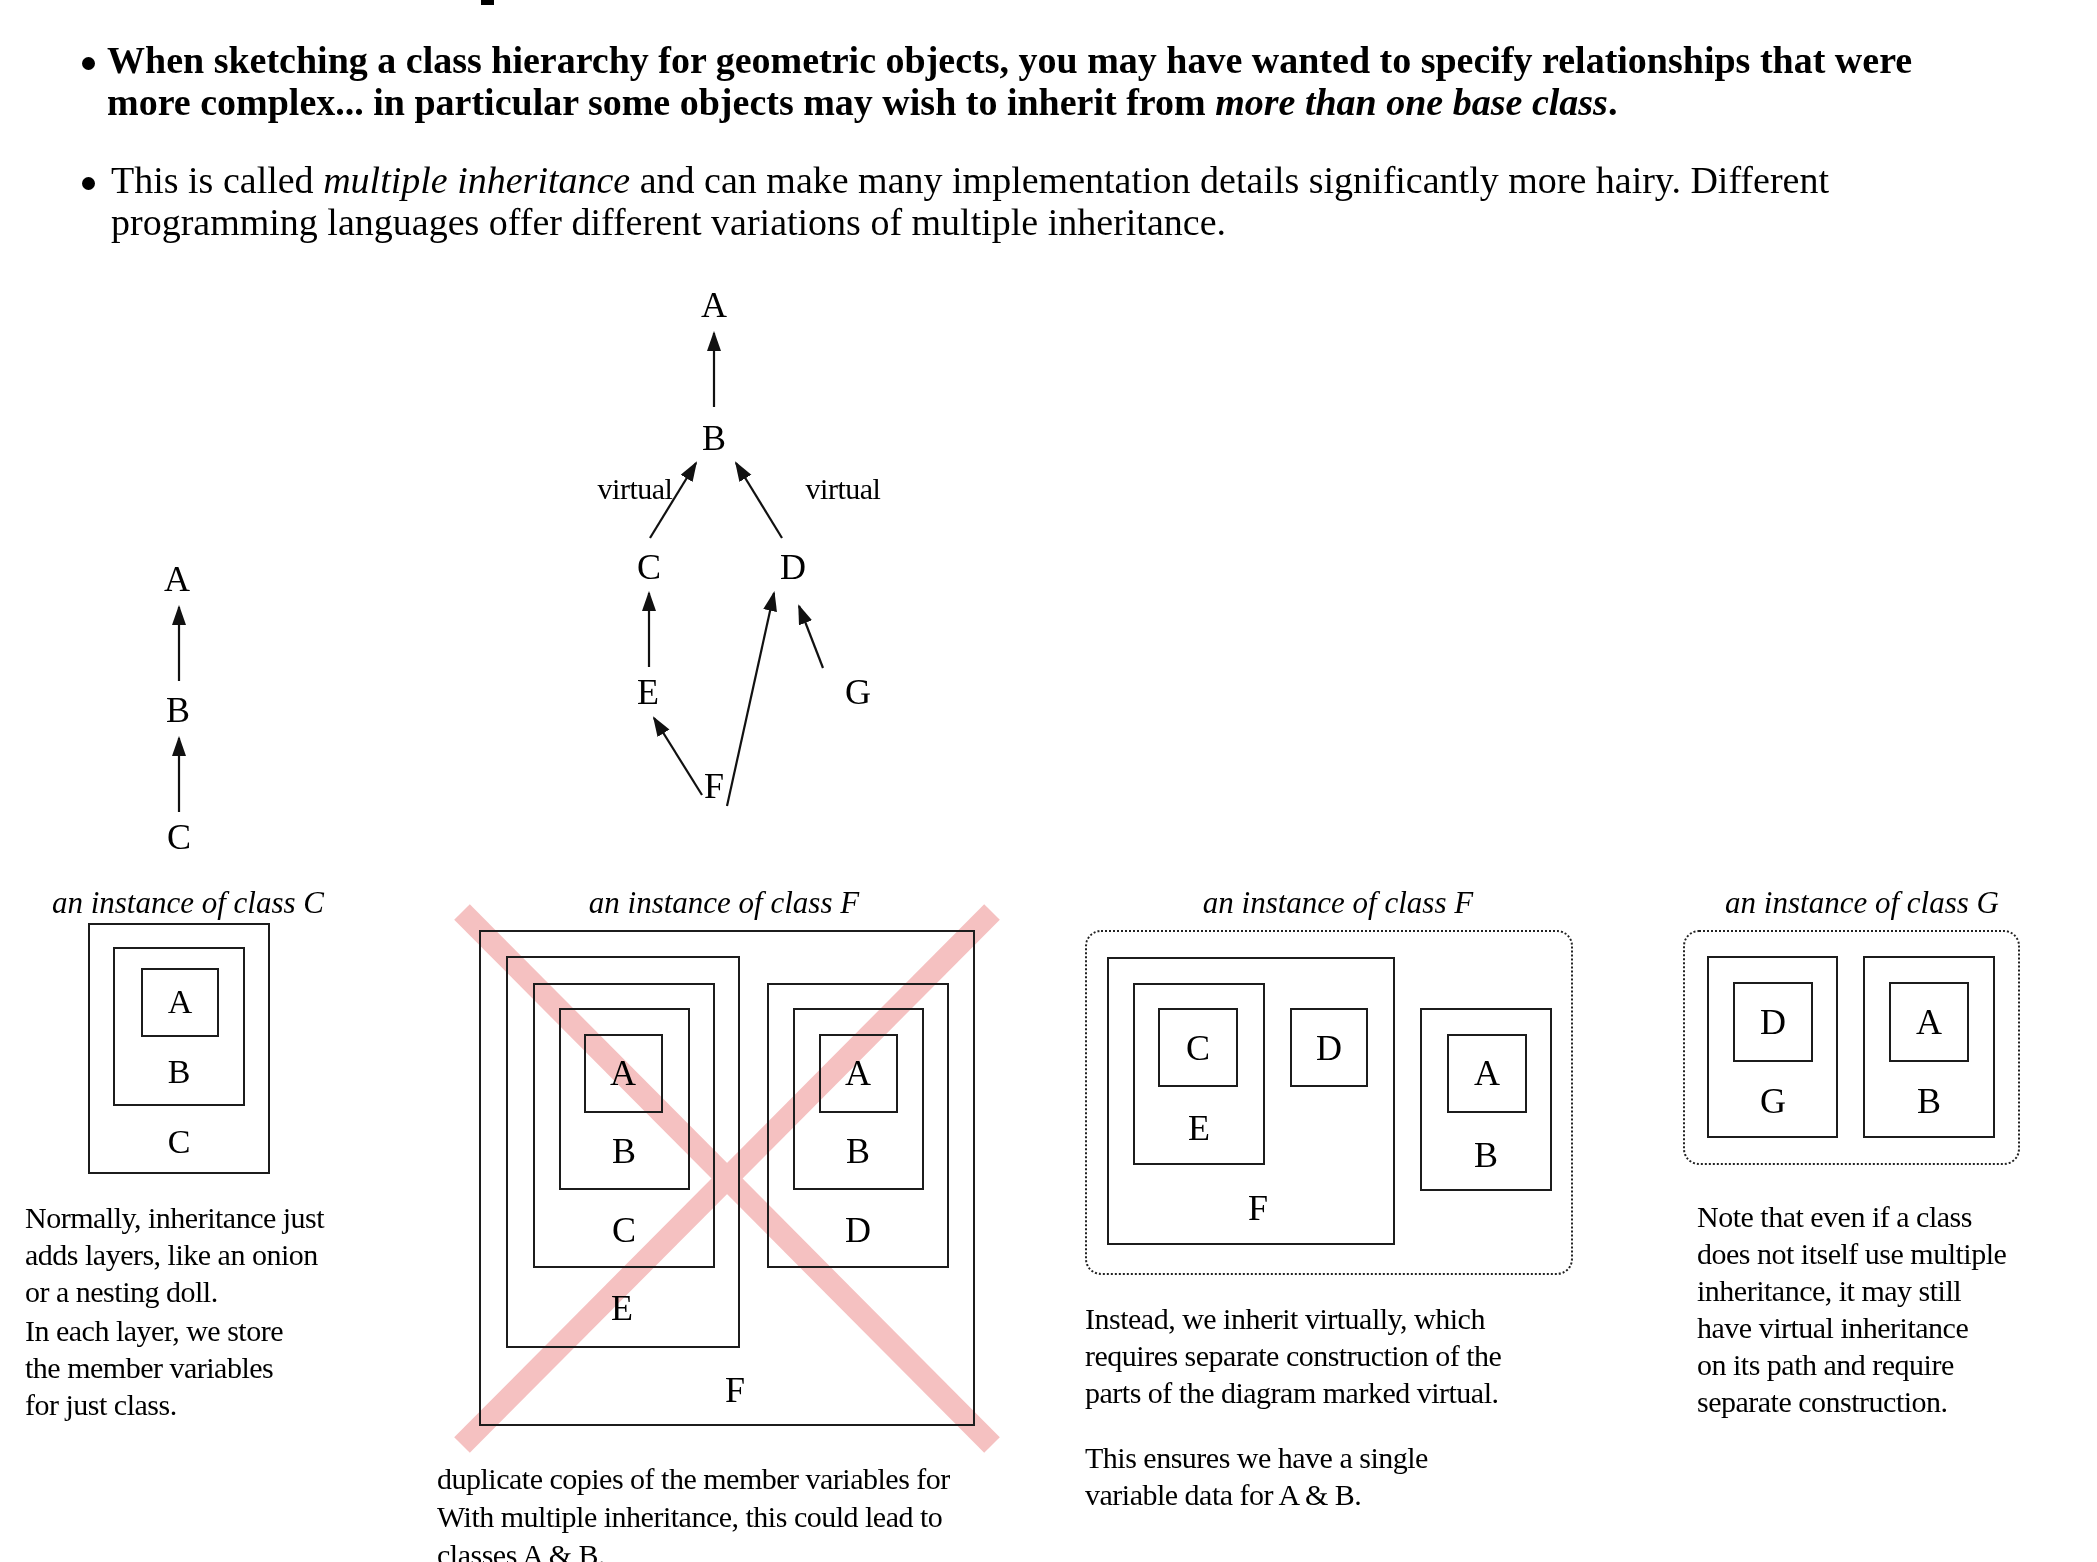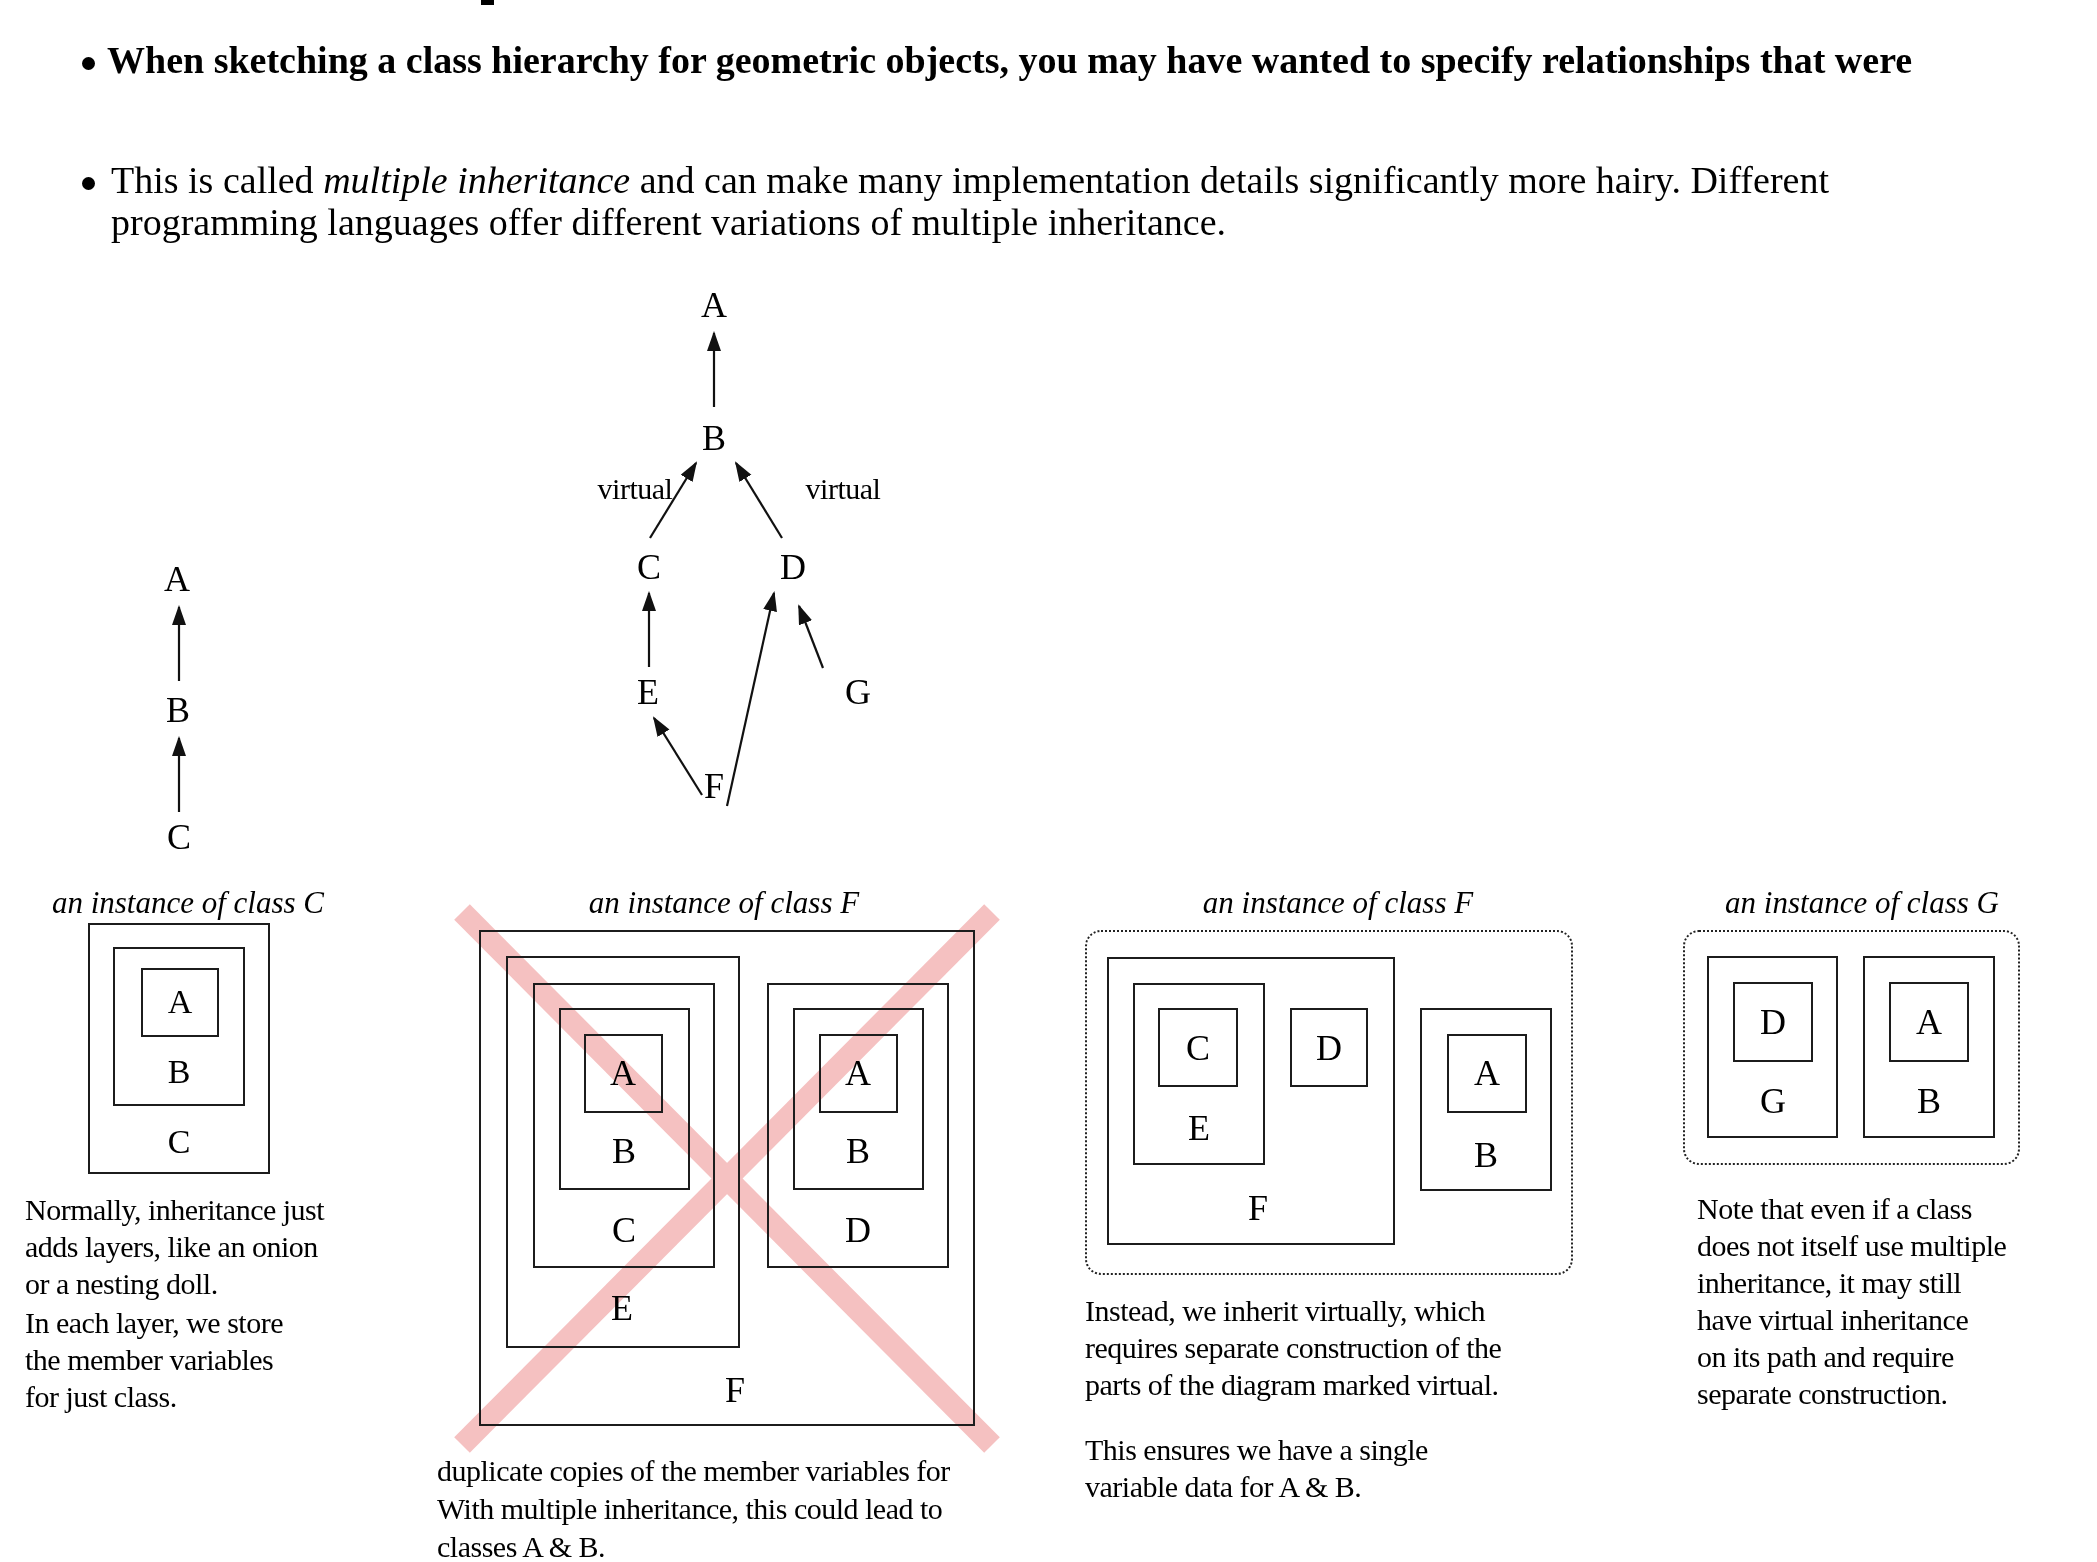--- a/index.html
+++ b/index.html
@@ -12,32 +12,33 @@
   .ln{white-space:nowrap;}
   .em{font-style:italic;}
   .bullet-text{font-size:38px;line-height:42px;}
   .dot{width:13px;height:13px;border-radius:50%;background:#000;}
   .n{position:absolute;transform:translate(-50%,-50%);font-size:36px;line-height:1;white-space:nowrap;}
   .n34{font-size:34px;}
   .virtual{position:absolute;transform:translate(-50%,-50%);font-size:30px;letter-spacing:-0.5px;line-height:1;white-space:nowrap;margin-left:16px;}
   .box{position:absolute;border:2px solid #1c1c1c;box-sizing:border-box;background:transparent;}
   .dotbox{position:absolute;border:2px dotted #222;border-radius:16px;box-sizing:border-box;background:transparent;}
   .caption{position:absolute;font-style:italic;font-size:31px;width:360px;text-align:center;line-height:1.1;white-space:nowrap;}
-  .note{position:absolute;font-size:30px;letter-spacing:-0.5px;line-height:37px;}
+  .note{position:absolute;font-size:30px;letter-spacing:-0.5px;line-height:37px;margin-top:8px;}
   .note-wide{line-height:38px;}
   svg.layer{position:absolute;left:0;top:0;pointer-events:none;}
 </style>
 </head>
 <body>
 
 <div class="abs" style="left:481px;top:0;width:13px;height:5px;background:#000;"></div>
 
 <div class="abs dot" style="left:82px;top:57px;"></div>
 <div class="abs bullet-text" style="left:107px;top:39px;font-weight:bold;">
   <div class="ln">When sketching a class hierarchy for geometric objects, you may have wanted to specify relationships that were</div>
+  <div class="ln"><span>more complex... in particular some objects may wish to inherit from </span><span class="em">more than one base class</span><span>.</span></div>
 </div>
 
 <div class="abs dot" style="left:82px;top:177px;"></div>
 <div class="abs bullet-text" style="left:111px;top:159px;">
   <div class="ln"><span>This is called </span><span class="em">multiple inheritance</span><span> and can make many implementation details significantly more hairy. Different</span></div>
   <div class="ln">programming languages offer different variations of multiple inheritance.</div>
 </div>
 
 <svg class="layer" width="2097" height="840" viewBox="0 0 2097 840">
   <defs>

